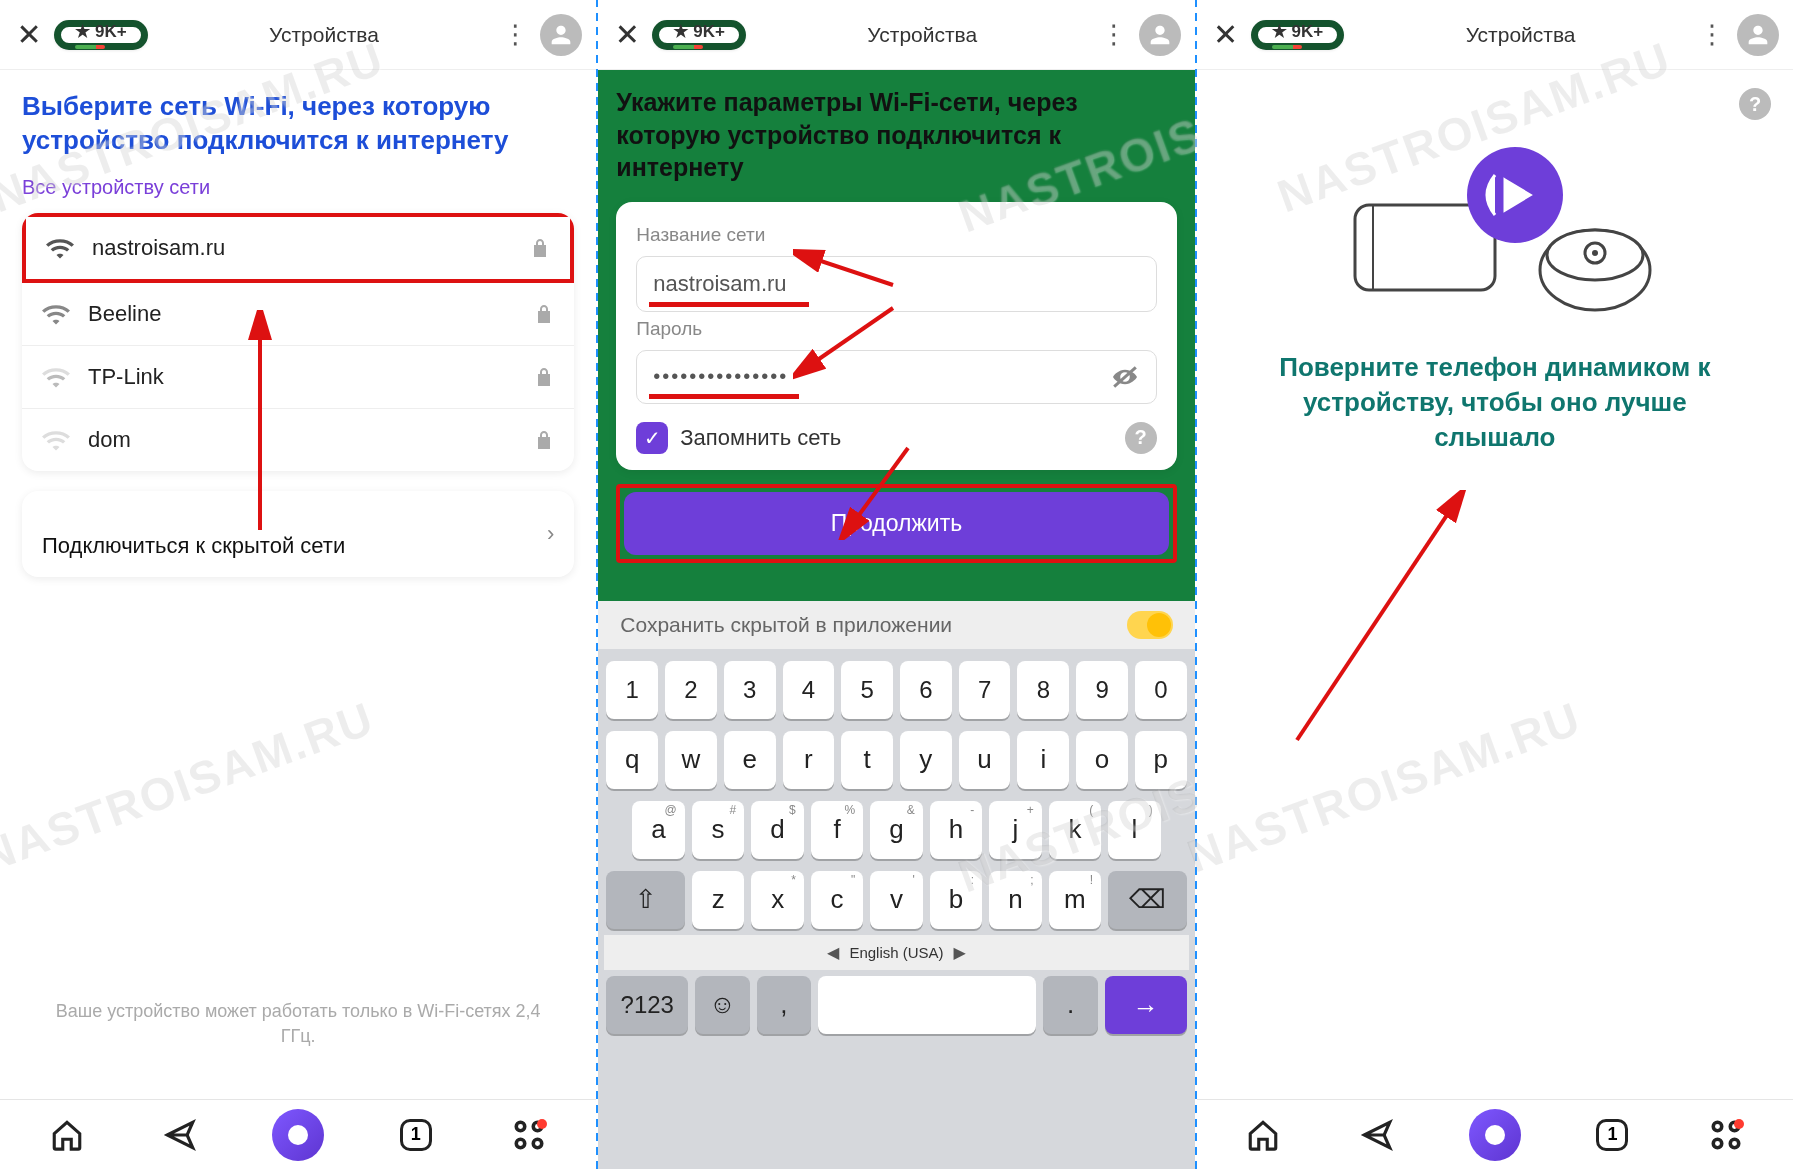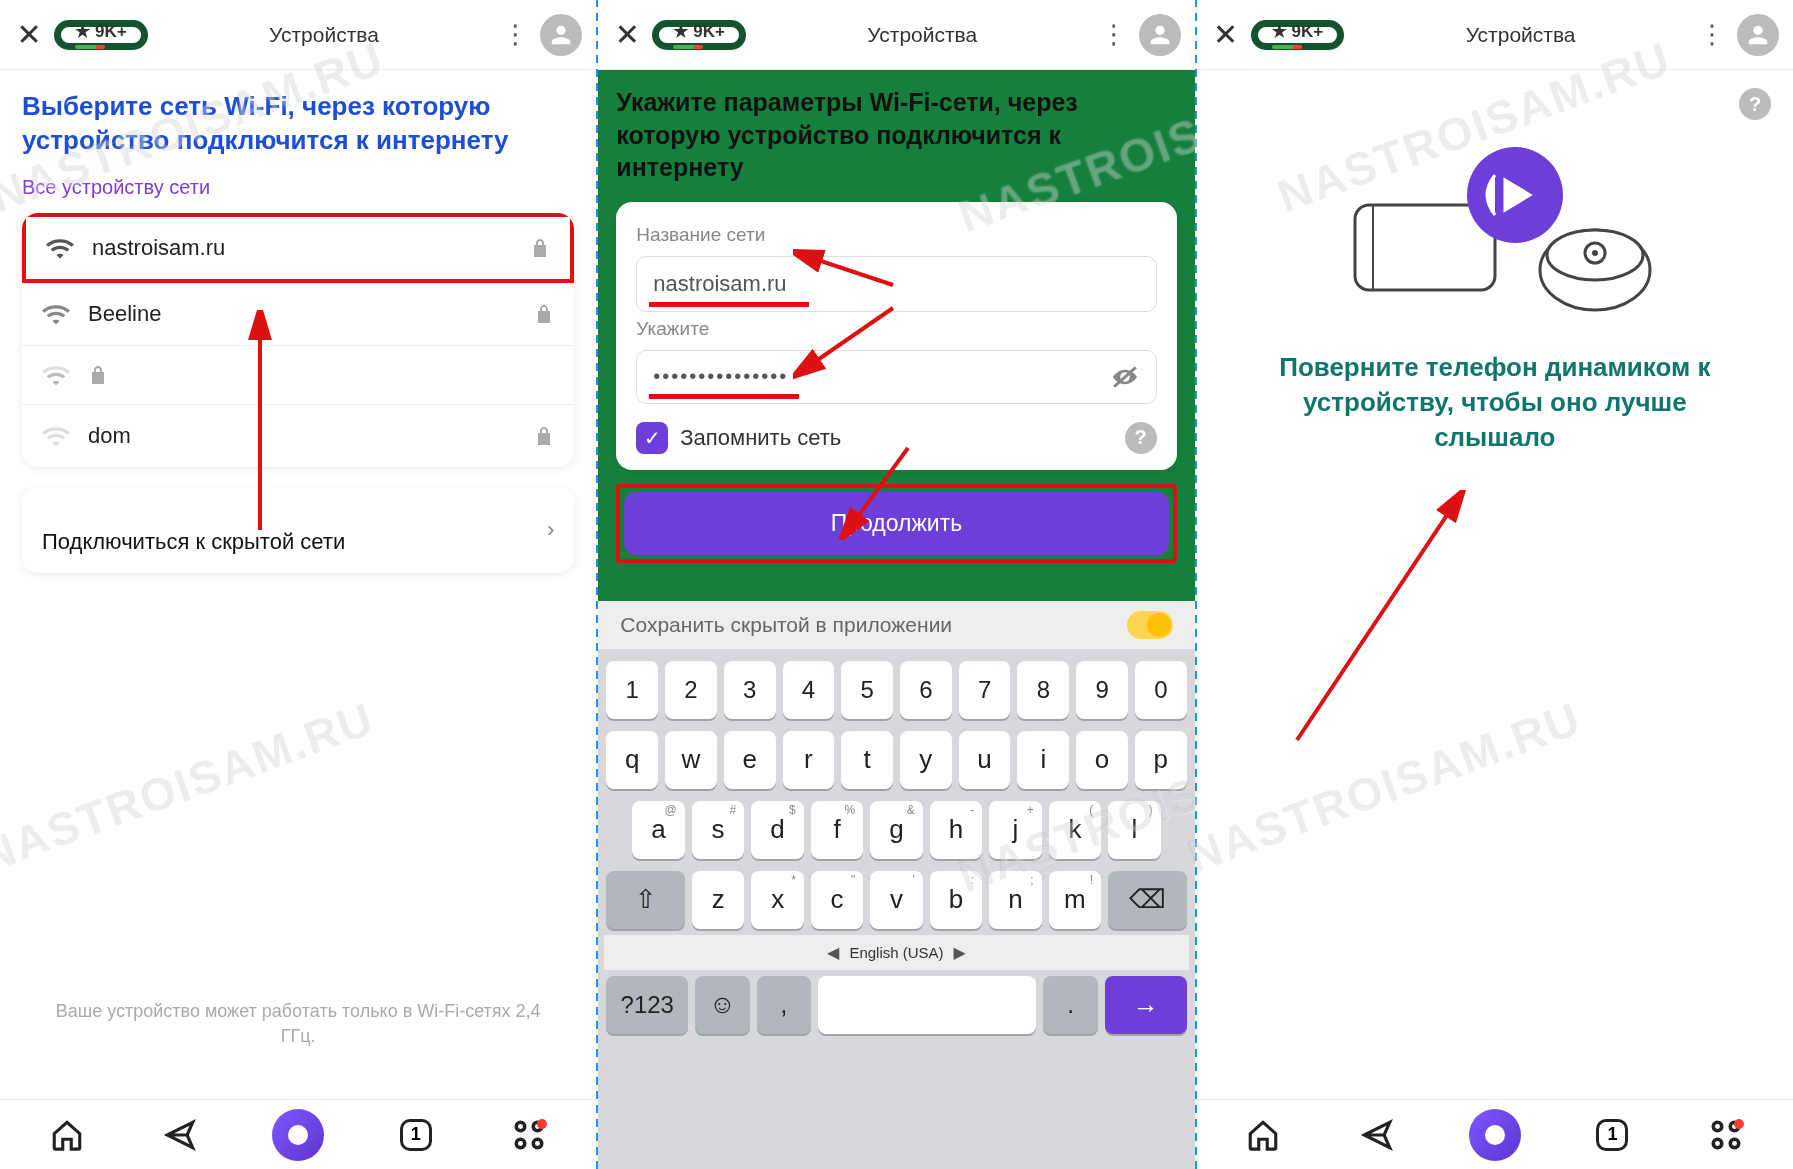--- a/index.html
+++ b/index.html
@@ -132,20 +132,21 @@
         <span class="wifi-name">Beeline</span>
         <svg class="lock-icon" viewBox="0 0 16 20">
               <path fill="#aaa" d="M12 7V5c0-2.2-1.8-4-4-4S4 2.8 4 5v2H2v12h12V7zm-6-2c0-1.1.9-2 2-2s2 .9 2 2v2H6z"></path>
             </svg>
       </div>
       <div class="wifi-row">
         <svg class="wifi-icon" viewBox="0 0 24 18">
               <path fill="#bbb" d="M12 18l-3-3c1.5-1.5 4.5-1.5 6 0zm-6-6l-2-2c4-4 12-4 16 0l-2 2c-3-3-9-3-12 0z"></path>
               <path fill="#ddd" d="m2 8L0 6c6-6 18-6 24 0l-2 2c-5-5-15-5-20 0z"></path>
             </svg>
+        <span class="wifi-name">TP-Link</span>
         <svg class="lock-icon" viewBox="0 0 16 20">
               <path fill="#aaa" d="M12 7V5c0-2.2-1.8-4-4-4S4 2.8 4 5v2H2v12h12V7zm-6-2c0-1.1.9-2 2-2s2 .9 2 2v2H6z"></path>
             </svg>
       </div>
       <div class="wifi-row">
         <svg class="wifi-icon" viewBox="0 0 24 18">
               <path fill="#ddd" d="M12 18l-3-3c1.5-1.5 4.5-1.5 6 0zm-6-6l-2-2c4-4 12-4 16 0l-2 2c-3-3-9-3-12 0zm-4-4L0 6c6-6 18-6 24 0l-2 2c-5-5-15-5-20 0z"></path>
             </svg>
         <span class="wifi-name">dom</span>
         <svg class="lock-icon" viewBox="0 0 16 20">
@@ -224,21 +225,21 @@
   </div>
 
   <div class="body" style="background:#15803d;padding:16px 18px 0;">
     <div class="s2-title">Укажите параметры Wi-Fi-сети, через которую устройство подключится к интернету</div>
     <div class="form-card">
       <div class="field-label">Название сети</div>
       <div class="text-input">
         <span>nastroisam.ru</span>
         <div class="red-underline" style="width:160px;"></div>
       </div>
-      <div class="field-label">Укажите</div>
+      <div class="field-label">Пароль</div>
       <div class="text-input">
         <span class="password-dots">•••••••••••••••</span>
         <svg class="eye-off" viewBox="0 0 24 20">
               <path fill="#888" d="M12 4c5 0 9 4 10 6-1 2-5 6-10 6S3 12 2 10c1-2 5-6 10-6zm0 2a4 4 0 100 8 4 4 0 000-8z"></path>
               <line x1="3" y1="18" x2="21" y2="2" stroke="#888" stroke-width="2.5"></line>
             </svg>
         <div class="red-underline" style="width:150px;"></div>
       </div>
       <div class="remember-row">
         <div class="checkbox-on">✓</div>

